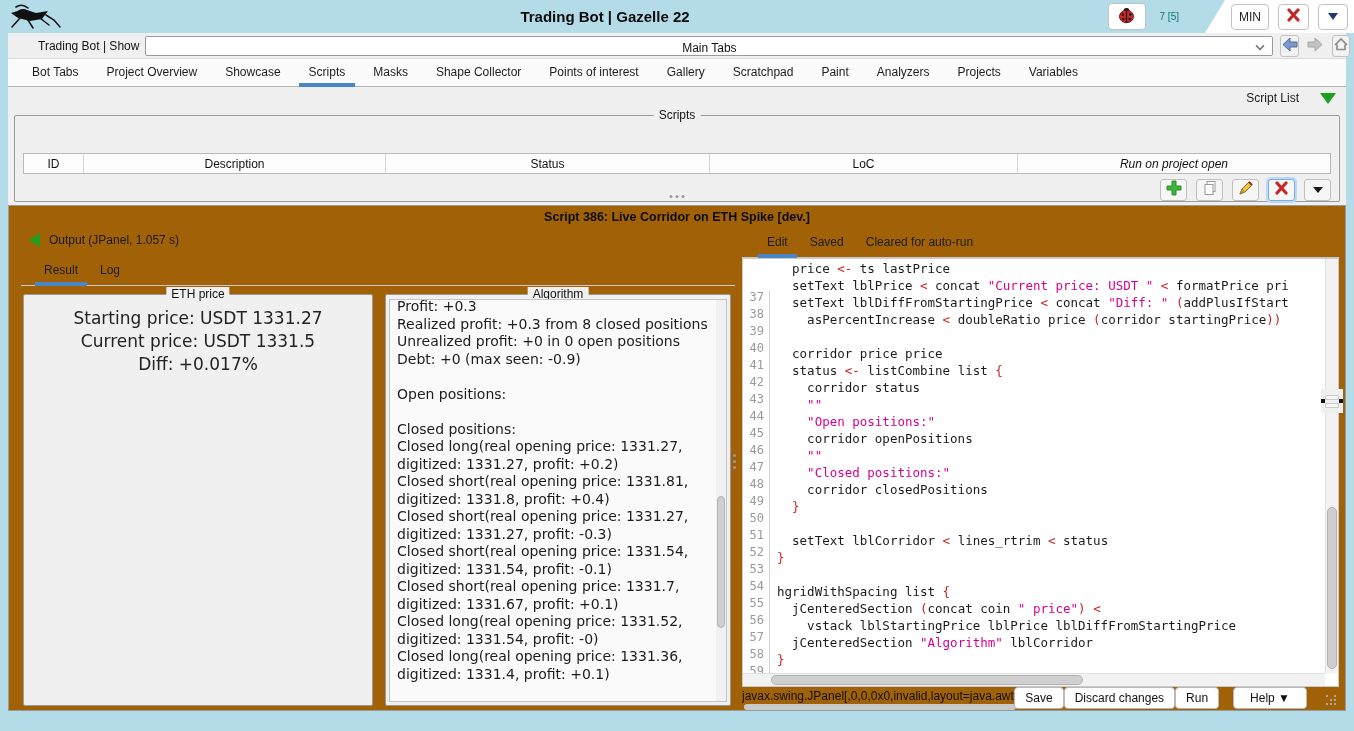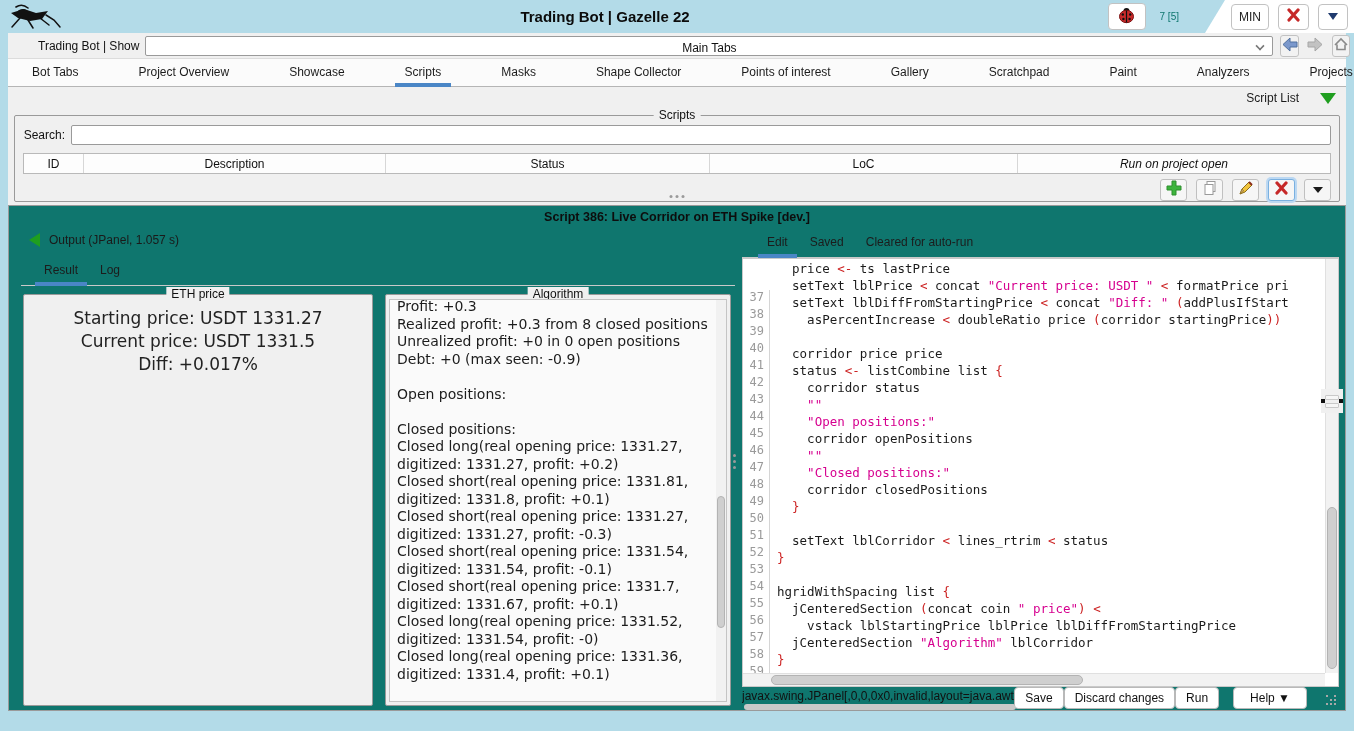--- a/index.html
+++ b/index.html
@@ -25,21 +25,21 @@
   
   .toolbar { position:absolute; left:8px; top:33px; width:1338px; height:26px; background:#f0f0f0; border-bottom:1px solid #dcdcdc; display:flex; align-items:center; padding:0 4px 0 2px; }
   .tb-label { padding:0 6px 0 2px; white-space:nowrap; color:#111;margin-left:26px; }
   .combo { position:relative; flex:0 0 auto; width:1128px; height:20px; background:#fff; border:1px solid #9a9a9a; border-radius:2px; display:flex; align-items:flex-end; justify-content:center; color:#111; }
   .combo .chev { position:absolute; right:8px; top:5px; width:8px; height:8px; border-right:2px solid #777; border-bottom:2px solid #777; transform:rotate(45deg) scale(.8); }
   .nav-btn { width:24px; height:22px; margin-left:7px; background:#f2f2f2; border:1px solid #c2c2c2; border-radius:3px; display:flex; align-items:center; justify-content:center; }
   .nav-btn.flat { border-color:transparent; background:transparent; }
   .hist-count { margin-left:8px; color:#111; }
 
   
-  .tabrow { position:absolute; left:8px; top:59px; width:1338px; height:28px; background:#fbfbfb; border-bottom:1px solid #b5b5b5; display:flex; align-items:stretch; padding-left:10px;gap:32px; }
+  .tabrow { position:absolute; left:8px; top:59px; width:1338px; height:28px; background:#fbfbfb; border-bottom:1px solid #b5b5b5; display:flex; align-items:stretch; padding-left:10px; }
   .mtab { position:relative; padding:0 14px; line-height:26px; color:#1c1c1c; cursor:default; white-space:nowrap; }
   .mtab.active::after { content:""; position:absolute; left:4px; right:4px; bottom:-1px; height:4px; background:#4a86c6; }
 
   
   .scriptlist-row { position:absolute; left:8px; top:87px; width:1338px; height:22px; background:#f0f0f0; display:flex; align-items:center; justify-content:flex-end; padding-right:10px; gap:21px; }
   .tri-down-green { width:0; height:0; border-left:8px solid transparent; border-right:8px solid transparent; border-top:11px solid #1f9e1f; }
 
   
   .scripts-wrap { position:absolute; left:8px; top:109px; width:1338px; height:96px; background:#f0f0f0; }
   .group { position:absolute; border:1px solid #9a9a9a; border-radius:2px; }
@@ -53,21 +53,21 @@
   .hcell:nth-child(1){ width:60px; } .hcell:nth-child(2){ width:302px; } .hcell:nth-child(3){ width:324px; } .hcell:nth-child(4){ width:308px; } .hcell:nth-child(5){ flex:1; border-right:none;font-style:italic; }
   .scr-btns { position:absolute; right:8px; top:62px; height:23px; display:flex; gap:9px; align-items:center; }
   .icon-btn { width:27px; height:22px; background:#f6f6f6; border:1px solid #c0c0c0; border-radius:3px; display:flex; align-items:center; justify-content:center; }
   .icon-btn.focused { border-color:#7ab0e0; box-shadow:0 0 0 2px #bcd8f2; }
   .tri-down-black { width:0; height:0; border-left:5px solid transparent; border-right:5px solid transparent; border-top:6px solid #1a1a1a; }
   .hdots { position:absolute; left:50%; top:79px; transform:translateX(-50%); display:flex; gap:3px; }
   .hdots i, .vdots i { width:3px; height:3px; background:#9a9a9a; border-radius:50%; display:block; }
   .vdots { position:absolute; display:flex; flex-direction:column; gap:3px; }
 
   
-  .detail { position:absolute; left:8px; top:205px; width:1338px; height:506px; background:#0f766e; border:1px solid #9a9a9a; }
+  .detail { position:absolute; left:8px; top:205px; width:1338px; height:506px; background:#a16207; border:1px solid #9a9a9a; }
   .detail-title { position:absolute; left:0; right:0; top:4px; text-align:center; font-weight:bold; font-size:12.5px; color:#0d0d0d; }
 
   .output-row { position:absolute; left:20px; top:27px; display:flex; align-items:center; gap:9px; }
   .tri-left-green { width:0; height:0; border-top:7px solid transparent; border-bottom:7px solid transparent; border-right:11px solid #1f9e1f; }
 
   .stabs { position:absolute; display:flex; border-bottom:1px solid #c9c9c9; height:28px; align-items:stretch; }
   .out-tabs { left:12px; top:52px; width:714px; padding-left:12px; }
   .ed-tabs { left:733px; top:24px; width:597px; padding-left:14px; }
   .stab { position:relative; padding:0 11px; line-height:25px; color:#1c1c1c; white-space:nowrap; }
   .stab.active::after { content:""; position:absolute; left:2px; right:2px; bottom:-1px; height:4px; background:#4a86c6; }
@@ -211,24 +211,20 @@
     </div>
 
   <div class="scriptlist-row">
     <span>Script List</span>
     <span class="tri-down-green"></span>
   </div>
 
   <div class="scripts-wrap">
     <div class="group scripts-group">
       <span class="glabel">Scripts</span>
-      <div class="search-row">
-        <label>Search:</label>
-        <input type="text" value="" style="">
-      </div>
       <div class="scr-table" id="cols">
           <div class="hcell">ID</div>
           <div class="hcell">Description</div>
           <div class="hcell">Status</div>
           <div class="hcell">LoC</div>
           <div class="hcell">Run on project open</div>
         </div>
       <div class="scr-btns">
         <button class="icon-btn">
           <span>
@@ -300,21 +296,21 @@
         <div id="alg-lines">
             <div class="alg-line">Profit: +0.3</div>
             <div class="alg-line">Realized profit: +0.3 from 8 closed positions</div>
             <div class="alg-line">Unrealized profit: +0 in 0 open positions</div>
             <div class="alg-line">Debt: +0 (max seen: -0.9)</div>
             <div class="alg-line">&nbsp;</div>
             <div class="alg-line">Open positions:</div>
             <div class="alg-line">&nbsp;</div>
             <div class="alg-line">Closed positions:</div>
             <div class="alg-line">Closed long(real opening price: 1331.27, digitized: 1331.27, profit: +0.2)</div>
-            <div class="alg-line">Closed short(real opening price: 1331.81, digitized: 1331.8, profit: +0.1)</div>
+            <div class="alg-line">Closed short(real opening price: 1331.81, digitized: 1331.8, profit: +0.4)</div>
             <div class="alg-line">Closed short(real opening price: 1331.27, digitized: 1331.27, profit: -0.3)</div>
             <div class="alg-line">Closed short(real opening price: 1331.54, digitized: 1331.54, profit: -0.1)</div>
             <div class="alg-line">Closed short(real opening price: 1331.7, digitized: 1331.67, profit: +0.1)</div>
             <div class="alg-line">Closed long(real opening price: 1331.52, digitized: 1331.54, profit: -0)</div>
             <div class="alg-line">Closed long(real opening price: 1331.36, digitized: 1331.4, profit: +0.1)</div>
           </div>
       </div>
       <div class="algo-scroll">
           <div class="thumb"></div>
         </div>

